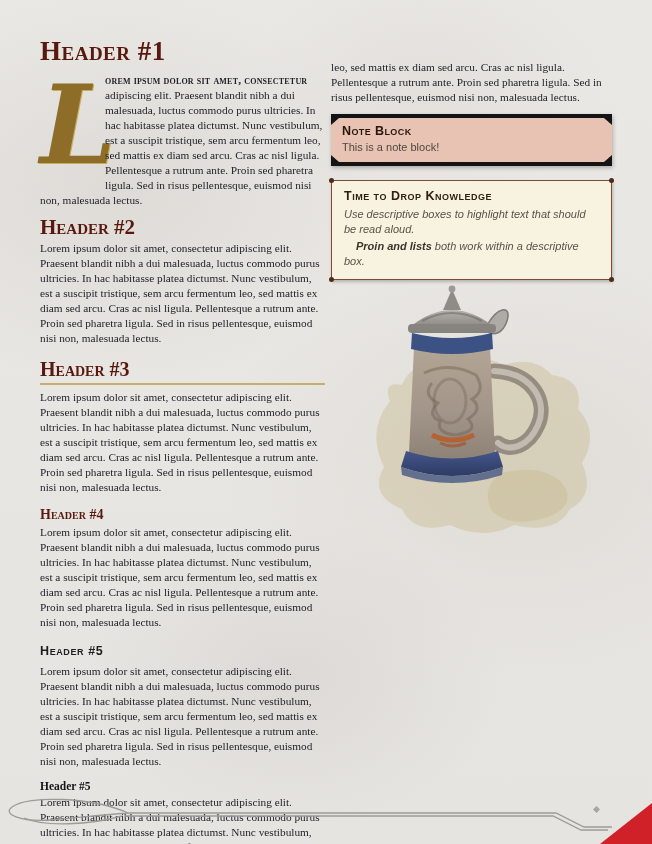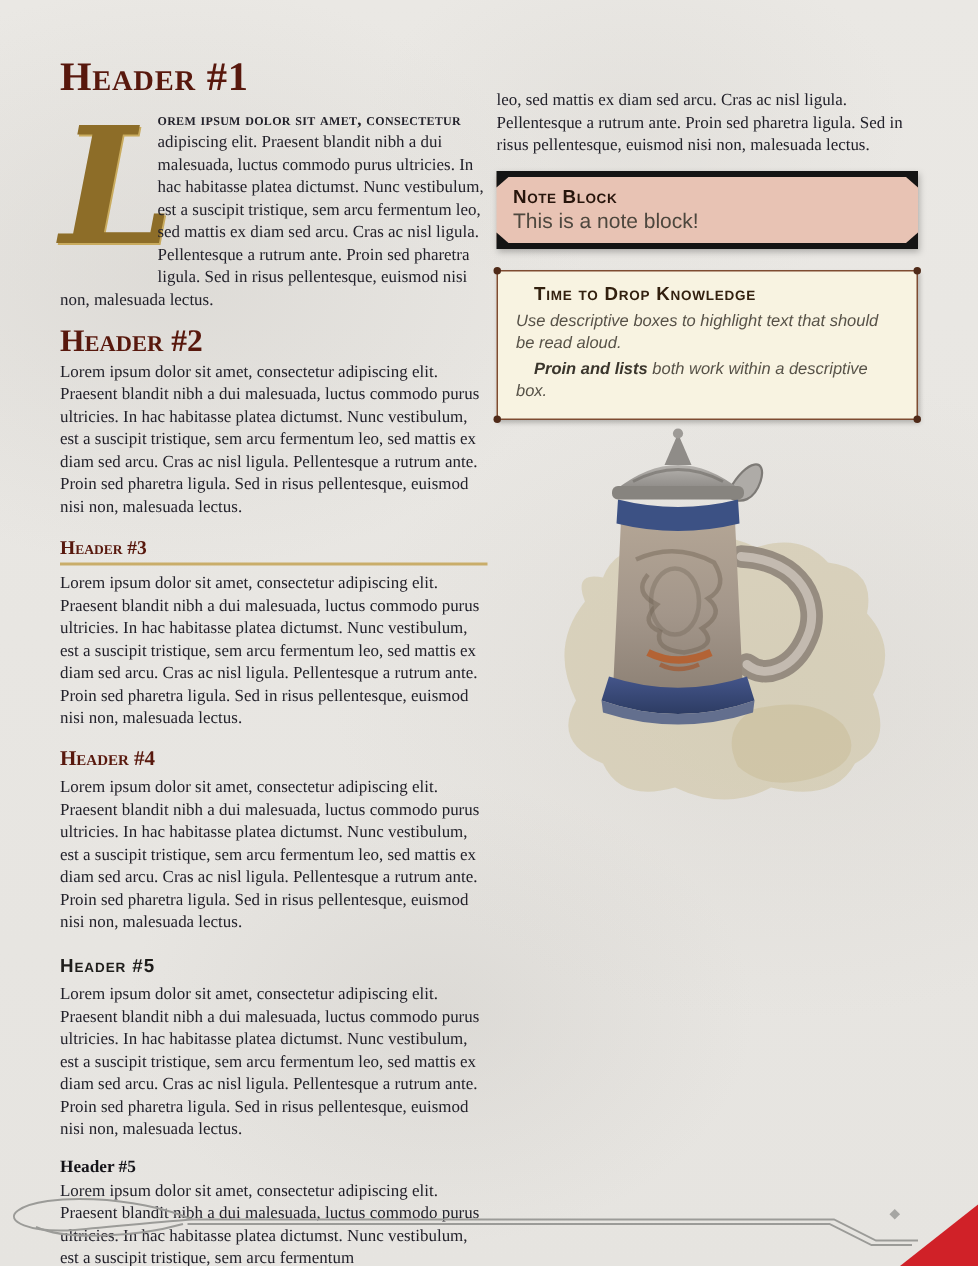--- a/index.html
+++ b/index.html
@@ -17,21 +17,21 @@
   }
   .col{position:absolute; top:0;}
   .col-left{left:40px; width:285px; top:38px;}
   .col-right{left:331px; width:281px; top:60px;}
 
   p.body{font-size:11.3px; line-height:15px; margin:0 0 9px 0; text-align:left; color:#23222b;}
   p.body.tight{margin-bottom:4px;}
 
   h1.hb{font-variant:small-caps; color:#58180d; font-weight:bold; margin:0 0 8px 0; font-size:27px; line-height:1; letter-spacing:.5px;}
   h2.hb{font-variant:small-caps; color:#58180d; font-weight:bold; margin:9px 0 3px 0; font-size:21px; line-height:1;}
-  h3.hb{font-variant:small-caps; color:#58180d; font-weight:bold; margin:12px 0 5px 0; font-size:13px; line-height:1.1;
+  h3.hb{font-variant:small-caps; color:#58180d; font-weight:bold; margin:12px 0 5px 0; font-size:20px; line-height:1.1;
         border-bottom:2px solid #c9ad6a; padding-bottom:3px;}
   h4.hb{font-variant:small-caps; color:#58180d; font-weight:bold; margin:12px 0 3px 0; font-size:14px; line-height:1.1;}
   h5.hb{font-variant:small-caps; font-family:"Liberation Sans", sans-serif; color:#1e1d1b; font-weight:bold;
         margin:15px 0 5px 0; font-size:12.5px; letter-spacing:.6px; line-height:1.1;}
   h6.hb{font-family:"Liberation Serif", serif; color:#141318; font-weight:bold; margin:11px 0 2px 0; font-size:11.5px; line-height:1.1;}
 
   .dropcap{
     float:left; width:58px; height:100px; margin:6px 7px 0 0;
     font-family:"DejaVu Serif", serif; font-style:italic; font-weight:bold;
     font-size:108px; line-height:92px; text-align:center;
@@ -43,30 +43,30 @@
   .noteblock{position:relative; margin:4px 0 14px 0; filter:drop-shadow(1px 2px 2px rgba(0,0,0,.25));border-radius:25px;}
   .nbar{position:relative; height:4px; background:#141414;}
   .nbar .tri{position:absolute; width:0; height:0; display:block;}
   .nbar.top .tri.l{left:0; top:4px; border-top:7px solid #141414; border-right:8px solid transparent;}
   .nbar.top .tri.r{right:0; top:4px; border-top:7px solid #141414; border-left:8px solid transparent;}
   .nbar.bot .tri.l{left:0; bottom:4px; border-bottom:7px solid #141414; border-right:8px solid transparent;}
   .nbar.bot .tri.r{right:0; bottom:4px; border-bottom:7px solid #141414; border-left:8px solid transparent;}
   .nbody{background:#e8c3b4; padding:6px 11px 8px 11px;}
   .ntitle{font-family:"Liberation Sans", sans-serif; font-variant:small-caps; font-weight:bold;
           font-size:12.5px; color:#27150c; margin:0 0 2px 0; letter-spacing:.4px;}
-  .ntext{font-family:"Liberation Sans", sans-serif; font-size:14px; color:#4d473e; margin:0; line-height:14px;}
+  .ntext{font-family:"Liberation Sans", sans-serif; font-size:11px; color:#4d473e; margin:0; line-height:14px;}
 
   
   .descbox{position:relative; background:#f8f3e1; border:1px solid #7e4b31;
            padding:8px 12px 10px 12px; margin:0 0 14px 0; box-shadow:1px 2px 3px rgba(0,0,0,.22);}
   .descbox .dot{position:absolute; width:5px; height:5px; background:#4f2a18; border-radius:50%;}
   .dot.tl{left:-3px; top:-3px;} .dot.tr{right:-3px; top:-3px;}
   .dot.bl{left:-3px; bottom:-3px;} .dot.br{right:-3px; bottom:-3px;}
   .dtitle{font-family:"Liberation Sans", sans-serif; font-variant:small-caps; font-weight:bold;
-          font-size:12.5px; color:#32200f; margin:0 0 4px 12px; letter-spacing:.5px;}
+          font-size:12.5px; color:#32200f; margin:0 0 4px 0; letter-spacing:.5px;}
   .dtext{font-family:"Liberation Sans", sans-serif; font-size:11px; color:#575248; margin:0; line-height:15px;font-style:italic;}
   .dtext.indent{text-indent:12px; margin-top:2px;}
   .dtext b{color:#3a352c;}
 
   .stein{position:absolute; left:352px; top:283px; width:248px; height:262px;}
   .footerart{position:absolute; left:0; bottom:0; width:652px; height:49px;}
 </style>
 </head>
 <body>
 

